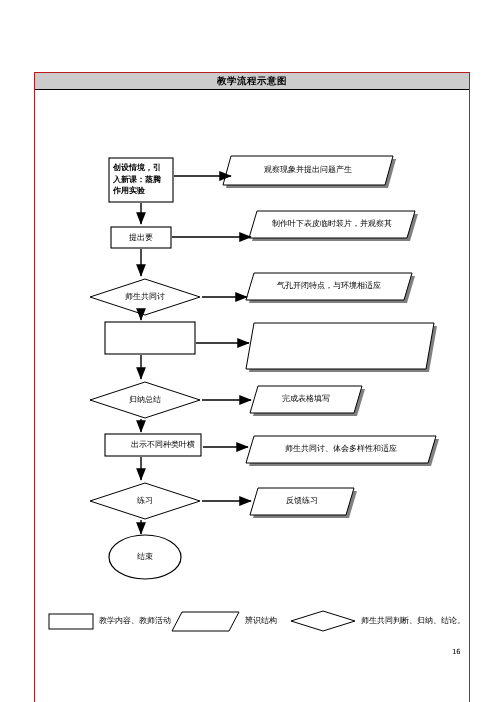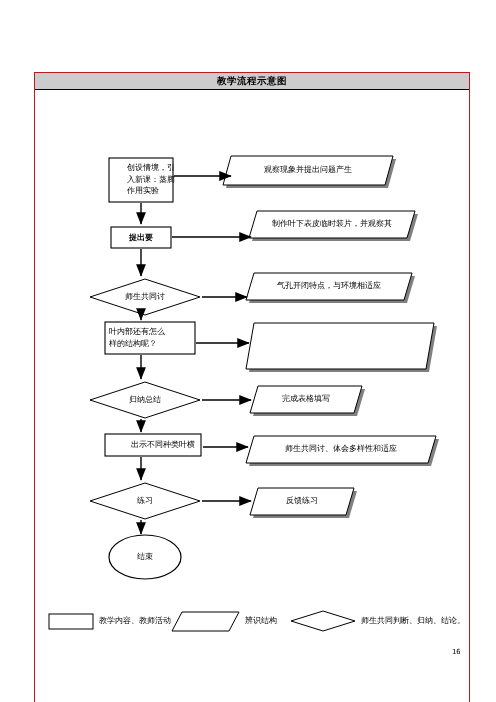--- a/index.html
+++ b/index.html
@@ -167,26 +167,24 @@
         <line x1="139" y1="85" x2="196" y2="85"></line>
         <line x1="137" y1="146" x2="216" y2="146"></line>
         <line x1="167" y1="206" x2="212" y2="206"></line>
         <line x1="161" y1="252" x2="214" y2="252"></line>
         <line x1="167" y1="309" x2="216" y2="309"></line>
         <line x1="168" y1="356" x2="213" y2="356"></line>
         <line x1="167" y1="410" x2="216" y2="410"></line>
       </g>
     </svg>
 
-    <div class="shp-text left" style="left:92px; top:71px; width:58px;">创设情境，引
+    <div class="shp-text left" style="left:78px; top:71px; width:58px;font-weight:bold;">创设情境，引
 入新课：蒸腾
 作用实验</div>
-    <div class="shp-text" style="left:76px; top:141px; width:60px;font-weight:bold;">提出要</div>
-    <div class="shp-text left" style="left:74px; top:235px; width:86px;">叶内部还有怎么
-样的结构呢？</div>
+    <div class="shp-text" style="left:76px; top:141px; width:60px;">提出要</div>
     <div class="shp-text" style="left:70px; top:348px; width:96px;padding-left:20px;">出示不同种类叶横</div>
 
     <div class="shp-text" style="left:70px; top:200px; width:80px;">师生共同讨</div>
     <div class="shp-text" style="left:70px; top:303px; width:80px;">归纳总结</div>
     <div class="shp-text" style="left:70px; top:404px; width:80px;">练习</div>
 
     <div class="shp-text" style="left:196px; top:73px; width:154px;">观察现象并提出问题产生</div>
     <div class="shp-text" style="left:222px; top:127px; width:150px;">制作叶下表皮临时装片，并观察其</div>
     <div class="shp-text" style="left:219px; top:189px; width:150px;">气孔开闭特点，与环境相适应</div>
     <div class="shp-text" style="left:223px; top:302px; width:96px;">完成表格填写</div>

